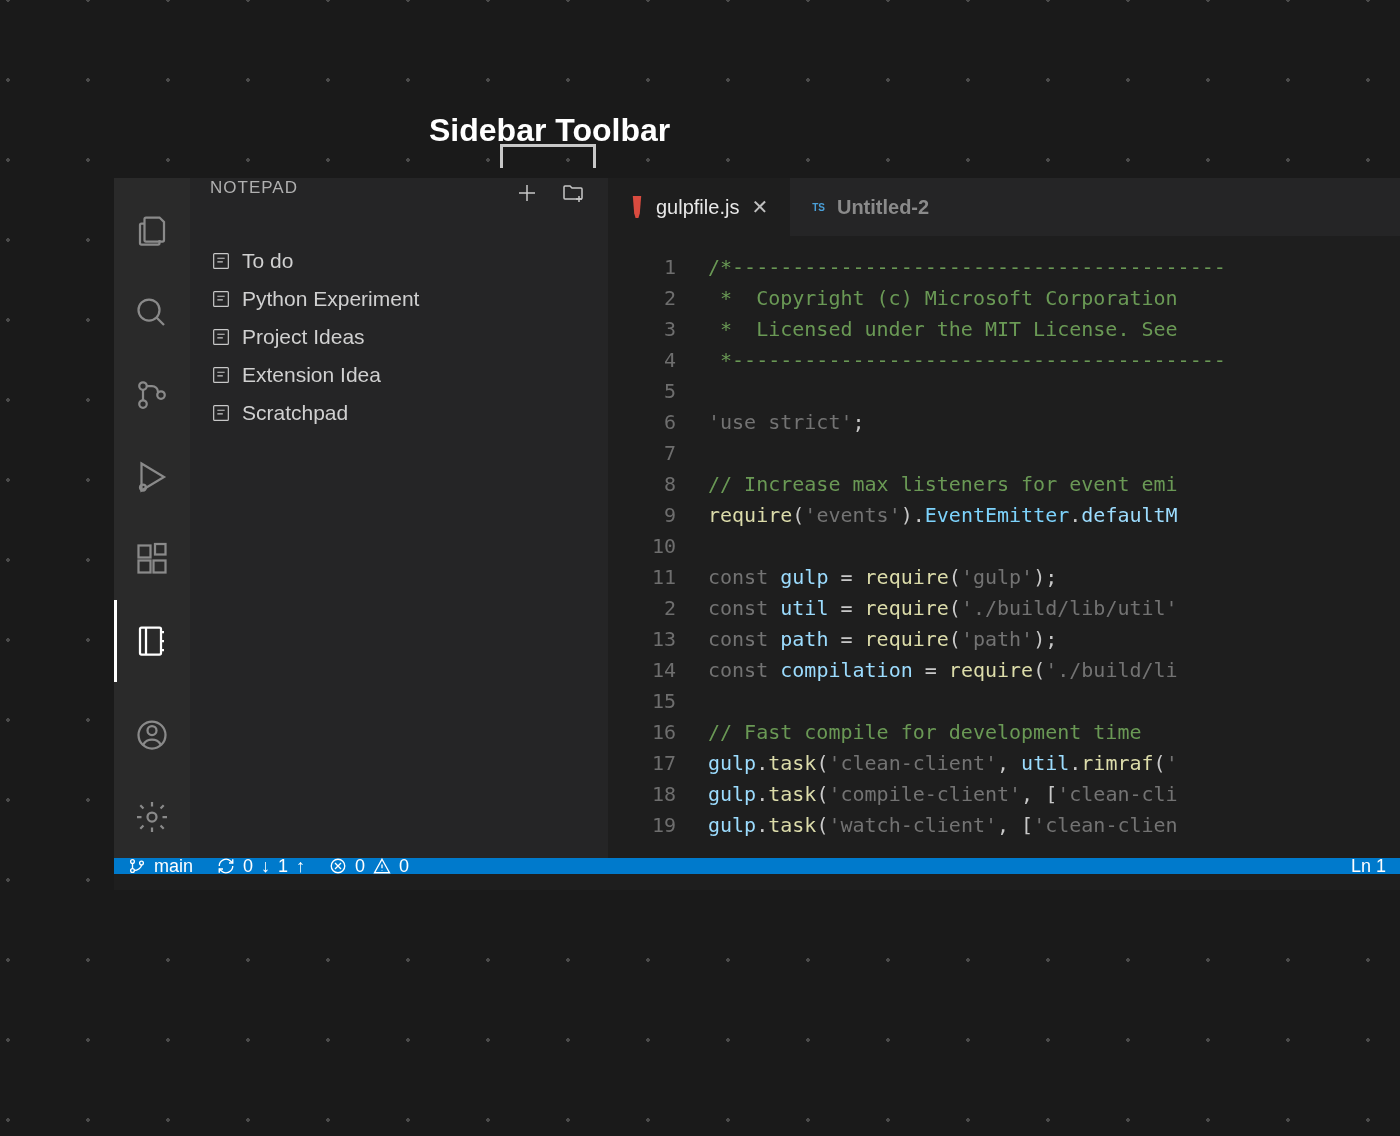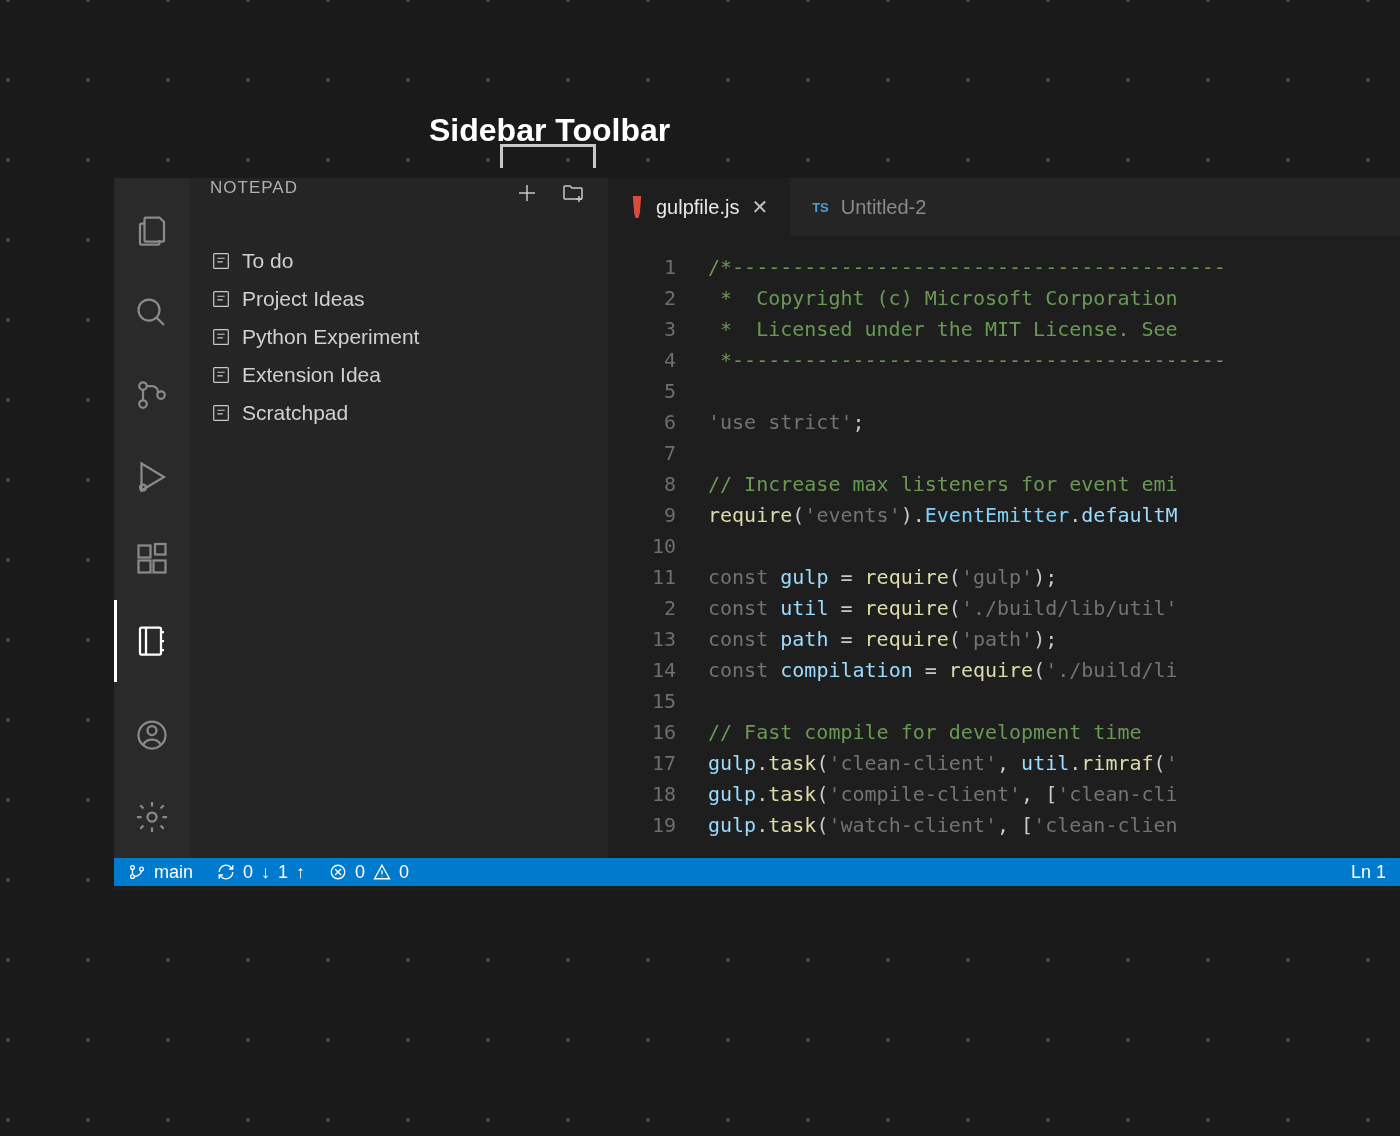--- a/index.html
+++ b/index.html
@@ -137,23 +137,23 @@
   .tab {
     display: flex;
     align-items: center;
     gap: 12px;
     padding: 0 22px;
     cursor: pointer;
   }
   .tab.active { background: #1e1e1e; }
   .tab-label { font-size: 20px; }
   .tab.active .tab-label { color: #e8e8e8; text-align: right; }
-  .tab.inactive .tab-label { color: #8a8a8a; }
+  .tab.inactive .tab-label { color: #8a8a8a; font-weight: bold; }
   .tab-close { color: #c0c0c0; font-size: 20px; }
-  .ts-badge { color: #4a9fd8; font-weight: 700; font-size: 13px; }
+  .ts-badge { color: #4a9fd8; font-weight: 700; font-size: 10px; }
   .code-area {
     flex: 1;
     display: flex;
     font-family: "SF Mono", Menlo, Consolas, monospace;
     font-size: 20px;
     line-height: 31px;
     overflow: hidden;
     padding-top: 16px;
   }
   .gutter {
@@ -166,21 +166,21 @@
   .code-lines { flex: 1; white-space: pre; overflow: hidden; }
   .code-lines div { height: 31px; color: #c8c8c8; }
   .tok-comment { color: #6a9955; }
   .tok-string { color: #737373; }
   .tok-keyword { color: #737373; }
   .tok-var { color: #9cdcfe; }
   .tok-func { color: #dcdcaa; }
   .tok-type { color: #7dd3fc; }
   .tok-punc { color: #c8c8c8; }
   .status-bar {
-    height: 28px;
+    height: 16px;
     background: #007acc;
     display: flex;
     align-items: center;
     padding: 0 14px;
     color: #fff;
     font-size: 18px;
     gap: 24px;
   }
   .status-item { display: flex; align-items: center; gap: 8px; cursor: pointer; }
   .status-item svg { width: 18px; height: 18px; stroke: #fff; fill: none; stroke-width: 1.8; }
@@ -283,28 +283,28 @@
               <rect x="4" y="4" width="16" height="16" rx="1"></rect>
               <path d="M8 9h8M8 13h6"></path>
             </svg>
             <span class="sidebar-item-label">To do</span>
           </div>
           <div class="sidebar-item">
             <svg viewBox="0 0 24 24">
               <rect x="4" y="4" width="16" height="16" rx="1"></rect>
               <path d="M8 9h8M8 13h6"></path>
             </svg>
+            <span class="sidebar-item-label">Python Experiment</span>
+          </div>
+          <div class="sidebar-item">
+            <svg viewBox="0 0 24 24">
+              <rect x="4" y="4" width="16" height="16" rx="1"></rect>
+              <path d="M8 9h8M8 13h6"></path>
+            </svg>
             <span class="sidebar-item-label">Project Ideas</span>
-          </div>
-          <div class="sidebar-item">
-            <svg viewBox="0 0 24 24">
-              <rect x="4" y="4" width="16" height="16" rx="1"></rect>
-              <path d="M8 9h8M8 13h6"></path>
-            </svg>
-            <span class="sidebar-item-label">Python Experiment</span>
           </div>
           <div class="sidebar-item">
             <svg viewBox="0 0 24 24">
               <rect x="4" y="4" width="16" height="16" rx="1"></rect>
               <path d="M8 9h8M8 13h6"></path>
             </svg>
             <span class="sidebar-item-label">Extension Idea</span>
           </div>
           <div class="sidebar-item">
             <svg viewBox="0 0 24 24">

